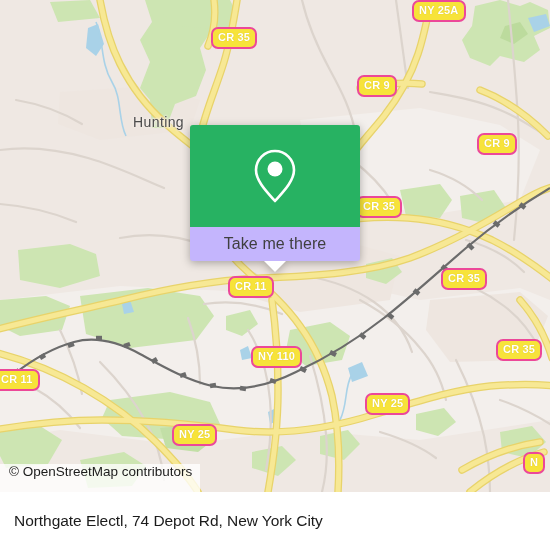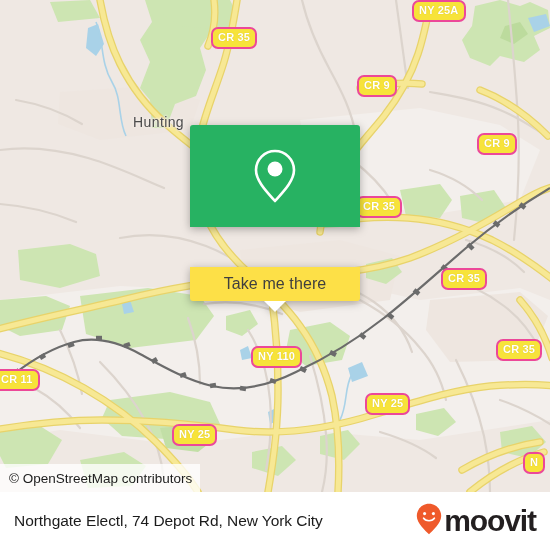--- a/index.html
+++ b/index.html
@@ -74,27 +74,26 @@
   #popup-head {
     height: 102px;
     background: #27b262;
     border-radius: 3px 3px 0 0;
     display: flex;
     align-items: center;
     justify-content: center;
   }
   #popup-body {
     height: 34px;
-    background: #fde047;
+    background: #c4b5fd;
     border-radius: 0 0 3px 3px;
     display: flex;
     align-items: center;
     justify-content: center;
     position: relative;
-    margin-top: 40px;
   }
   #popup-label {
     font-family: "Liberation Sans", sans-serif;
     font-size: 16px;
     color: #3f3f3f;
     letter-spacing: .1px;
   }
   #popup-tail {
     position: absolute;
     left: 50%;
@@ -107,21 +106,20 @@
   }
 
   
   #attribution {
     position: absolute;
     left: 0;
     top: 464px;
     height: 28px;
     background: rgba(255,255,255,.78);
     display: flex;
-    align-items: center;
     padding: 0 8px 0 9px;
     box-sizing: border-box;
   }
   #attribution-text {
     font-family: "Liberation Sans", sans-serif;
     font-size: 13.5px;
     color: #1c1c1c;
     white-space: nowrap;
   }
 
@@ -349,26 +347,15 @@
       </div>
     </div>
 
     <div id="attribution">
       <span id="attribution-text">© OpenStreetMap contributors</span>
     </div>
   </div>
 
   <div id="footer">
     <span id="footer-title">Northgate Electl, 74 Depot Rd, New York City</span>
-    <div id="brand">
-      <span>
-        <svg width="26" height="32" viewBox="0 0 26 32" xmlns="http://www.w3.org/2000/svg">
-          <path d="M13 0.8 C6.2 0.8 0.8 6.2 0.8 13 C0.8 20.4 9.4 27.6 13 31.2 C16.6 27.6 25.2 20.4 25.2 13 C25.2 6.2 19.8 0.8 13 0.8 Z" fill="#ef5a2b"></path>
-          <circle cx="8.6" cy="10.6" r="1.55" fill="#ffffff"></circle>
-          <circle cx="17.4" cy="10.6" r="1.55" fill="#ffffff"></circle>
-          <path d="M7.6 15.2 C9.4 18.6 16.6 18.6 18.4 15.2" fill="none" stroke="#ffffff" stroke-width="1.7" stroke-linecap="round"></path>
-        </svg>
-      </span>
-      <span id="brand-word">moovit</span>
-    </div>
   </div>
 
 </div>
 
 </body></html>

